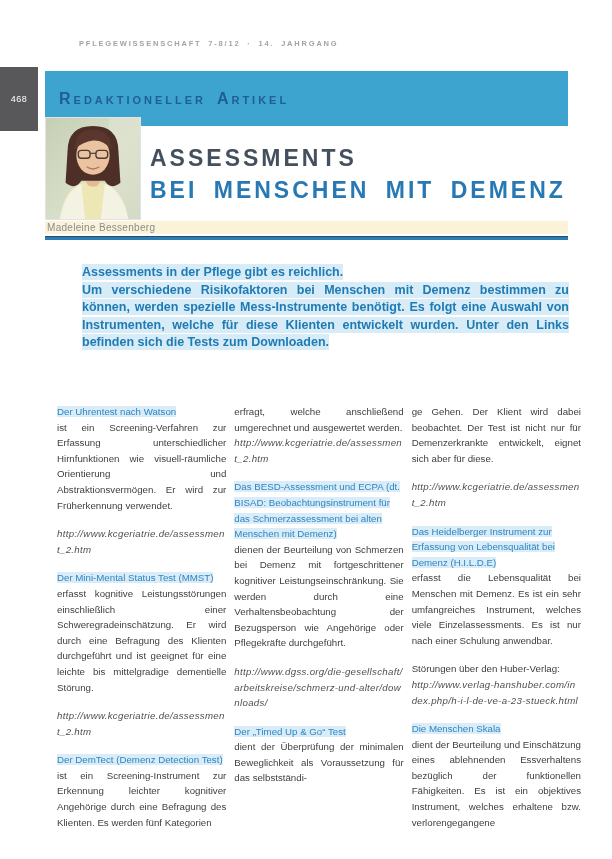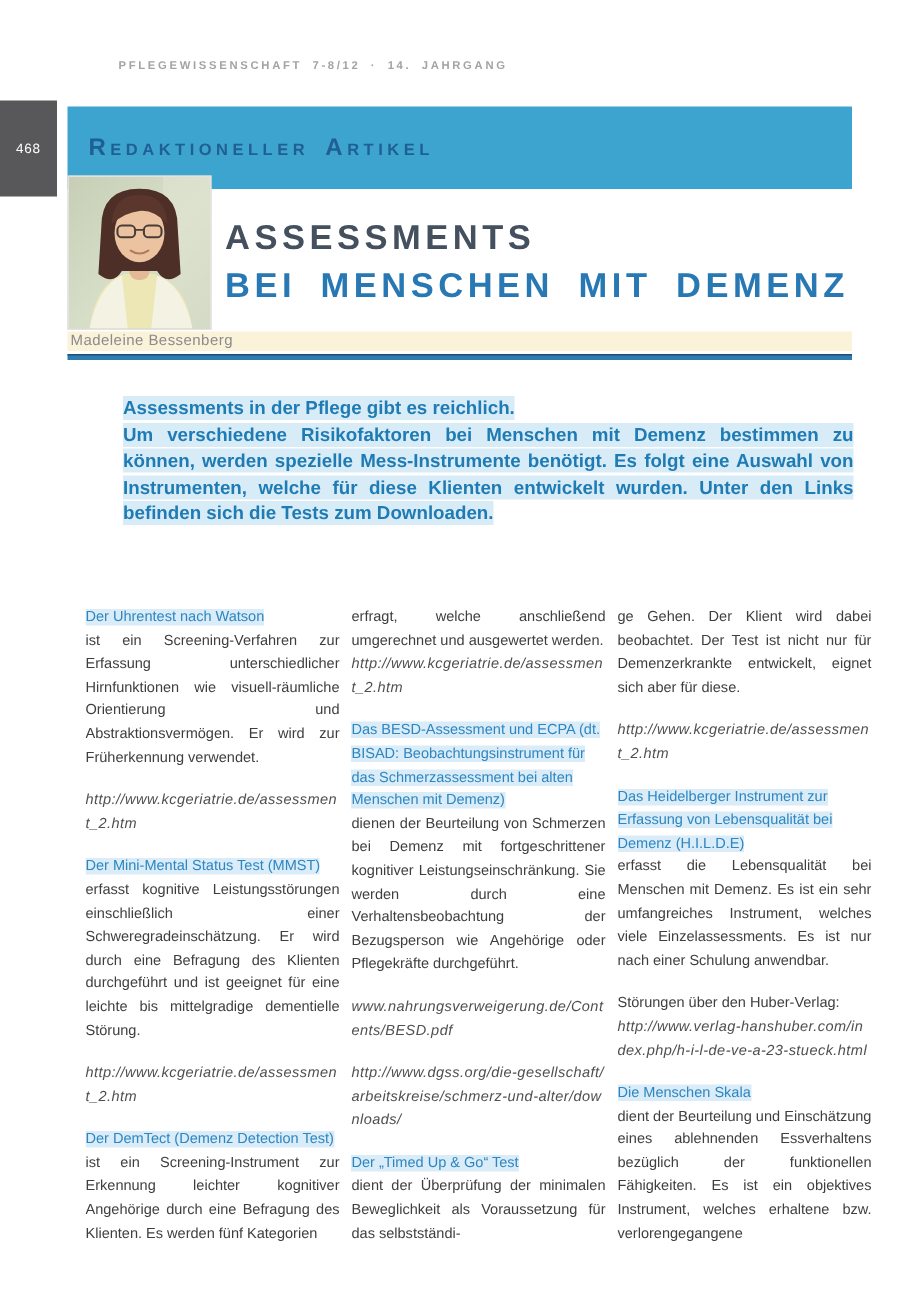--- a/index.html
+++ b/index.html
@@ -175,21 +175,20 @@
         <p class="blk blk-body">erfasst kognitive Leistungsstörungen einschließlich einer Schweregradeinschätzung. Er wird durch eine Befragung des Klienten durchgeführt und ist geeignet für eine leichte bis mittelgradige dementielle Störung.</p>
         <p class="blk blk-link">http://www.kcgeriatrie.de/assessment_2.htm</p>
         <p class="blk blk-heading"><span class="hl">Der DemTect (Demenz Detection Test)</span></p>
         <p class="blk blk-body">ist ein Screening-Instrument zur Erkennung leichter kognitiver Angehörige durch eine Befragung des Klienten. Es werden fünf Kategorien</p>
       </div>
       <div class="col">
         <p class="blk blk-body">erfragt, welche anschließend umgerechnet und ausgewertet werden.</p>
         <p class="blk blk-link tight">http://www.kcgeriatrie.de/assessment_2.htm</p>
         <p class="blk blk-heading"><span class="hl">Das BESD-Assessment und ECPA (dt. BISAD: Beobachtungsinstrument für das Schmerzassessment bei alten Menschen mit Demenz)</span></p>
         <p class="blk blk-body">dienen der Beurteilung von Schmerzen bei Demenz mit fortgeschrittener kognitiver Leistungseinschränkung. Sie werden durch eine Verhaltensbeobachtung der Bezugsperson wie Angehörige oder Pflegekräfte durchgeführt.</p>
-        <p class="blk blk-link">www.nahrungsverweigerung.de/Contents/BESD.pdf</p>
         <p class="blk blk-link">http://www.dgss.org/die-gesellschaft/arbeitskreise/schmerz-und-alter/downloads/</p>
         <p class="blk blk-heading"><span class="hl">Der „Timed Up &amp; Go“ Test</span></p>
         <p class="blk blk-body">dient der Überprüfung der minimalen Beweglichkeit als Voraussetzung für das selbstständi-</p>
       </div>
       <div class="col">
         <p class="blk blk-body">ge Gehen. Der Klient wird dabei beobachtet. Der Test ist nicht nur für Demenzerkrankte entwickelt, eignet sich aber für diese.</p>
         <p class="blk blk-link">http://www.kcgeriatrie.de/assessment_2.htm</p>
         <p class="blk blk-heading"><span class="hl">Das Heidelberger Instrument zur Erfassung von Lebensqualität bei Demenz (H.I.L.D.E)</span></p>
         <p class="blk blk-body">erfasst die Lebensqualität bei Menschen mit Demenz. Es ist ein sehr umfangreiches Instrument, welches viele Einzelassessments. Es ist nur nach einer Schulung anwendbar.</p>
         <p class="blk blk-body">Störungen über den Huber-Verlag:</p>

